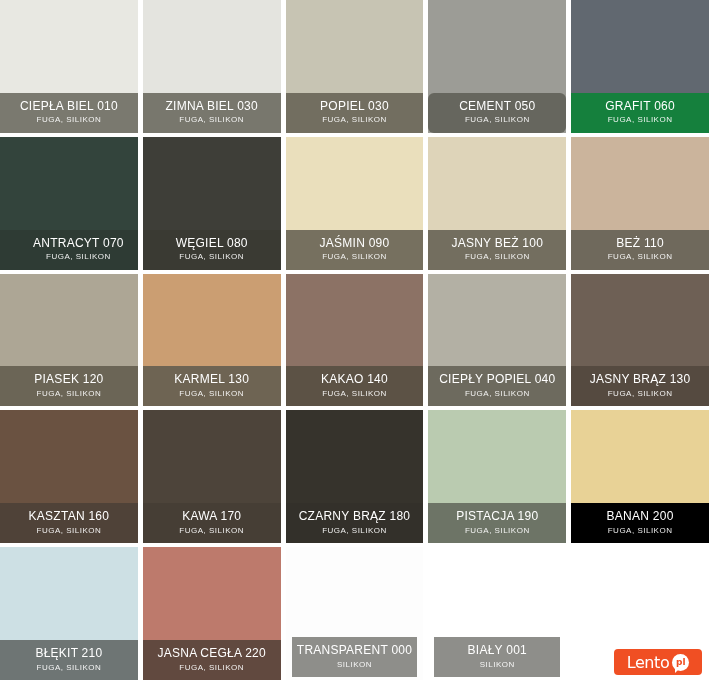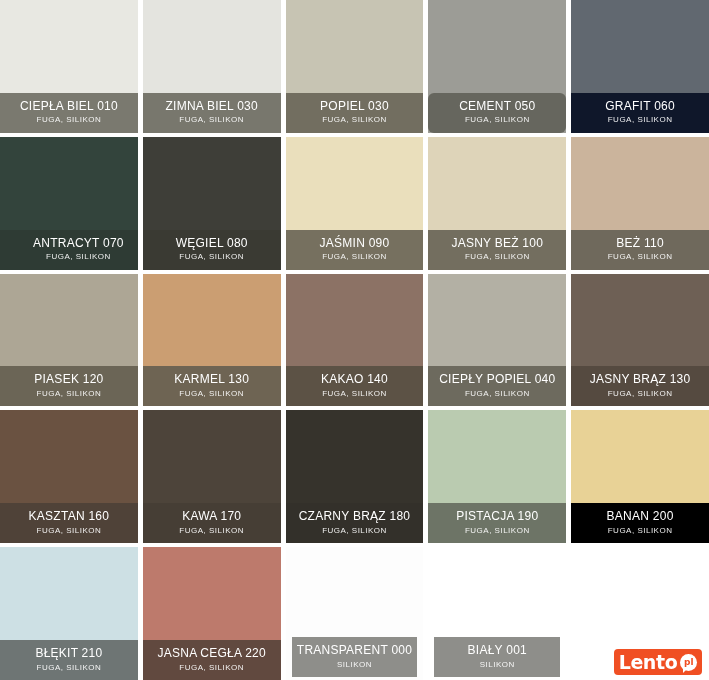--- a/index.html
+++ b/index.html
@@ -90,22 +90,22 @@
     height: 26px;
     border-radius: 4px;
     background: #f04f23;
     display: flex;
     align-items: center;
     justify-content: center;
     z-index: 10;
     overflow: hidden;
   }
   #watermark .wm-text {
-    font-size: 19px;
-    font-weight: bold;
+    font-size: 16px;
+    font-weight: normal;
     color: #ffffff;
     letter-spacing: -0.4px;
     font-family: "DejaVu Sans", sans-serif;
   }
   #watermark .wm-bubble {
     position: relative;
     margin-left: 3px;
     width: 17px;
     height: 17px;
     border-radius: 50%;
@@ -158,21 +158,21 @@
     </div>
     <div class="swatch-tile">
       <div class="swatch-body" style="background: rgb(156, 156, 150);"></div>
       <div class="swatch-label" style="background: rgb(102, 102, 94); border-radius: 6px;">
         <span class="swatch-name">CEMENT 050</span>
         <span class="swatch-kind">FUGA, SILIKON</span>
       </div>
     </div>
     <div class="swatch-tile">
       <div class="swatch-body" style="background: rgb(97, 104, 112);"></div>
-      <div class="swatch-label" style="background: #0f172a;">
+      <div class="swatch-label" style="background: #15803d;">
         <span class="swatch-name">GRAFIT 060</span>
         <span class="swatch-kind">FUGA, SILIKON</span>
       </div>
     </div>
     <div class="swatch-tile">
       <div class="swatch-body" style="background: rgb(51, 68, 60);"></div>
       <div class="swatch-label" style="background: rgb(46, 59, 52); padding-left: 23px;">
         <span class="swatch-name">ANTRACYT 070</span>
         <span class="swatch-kind">FUGA, SILIKON</span>
       </div>

